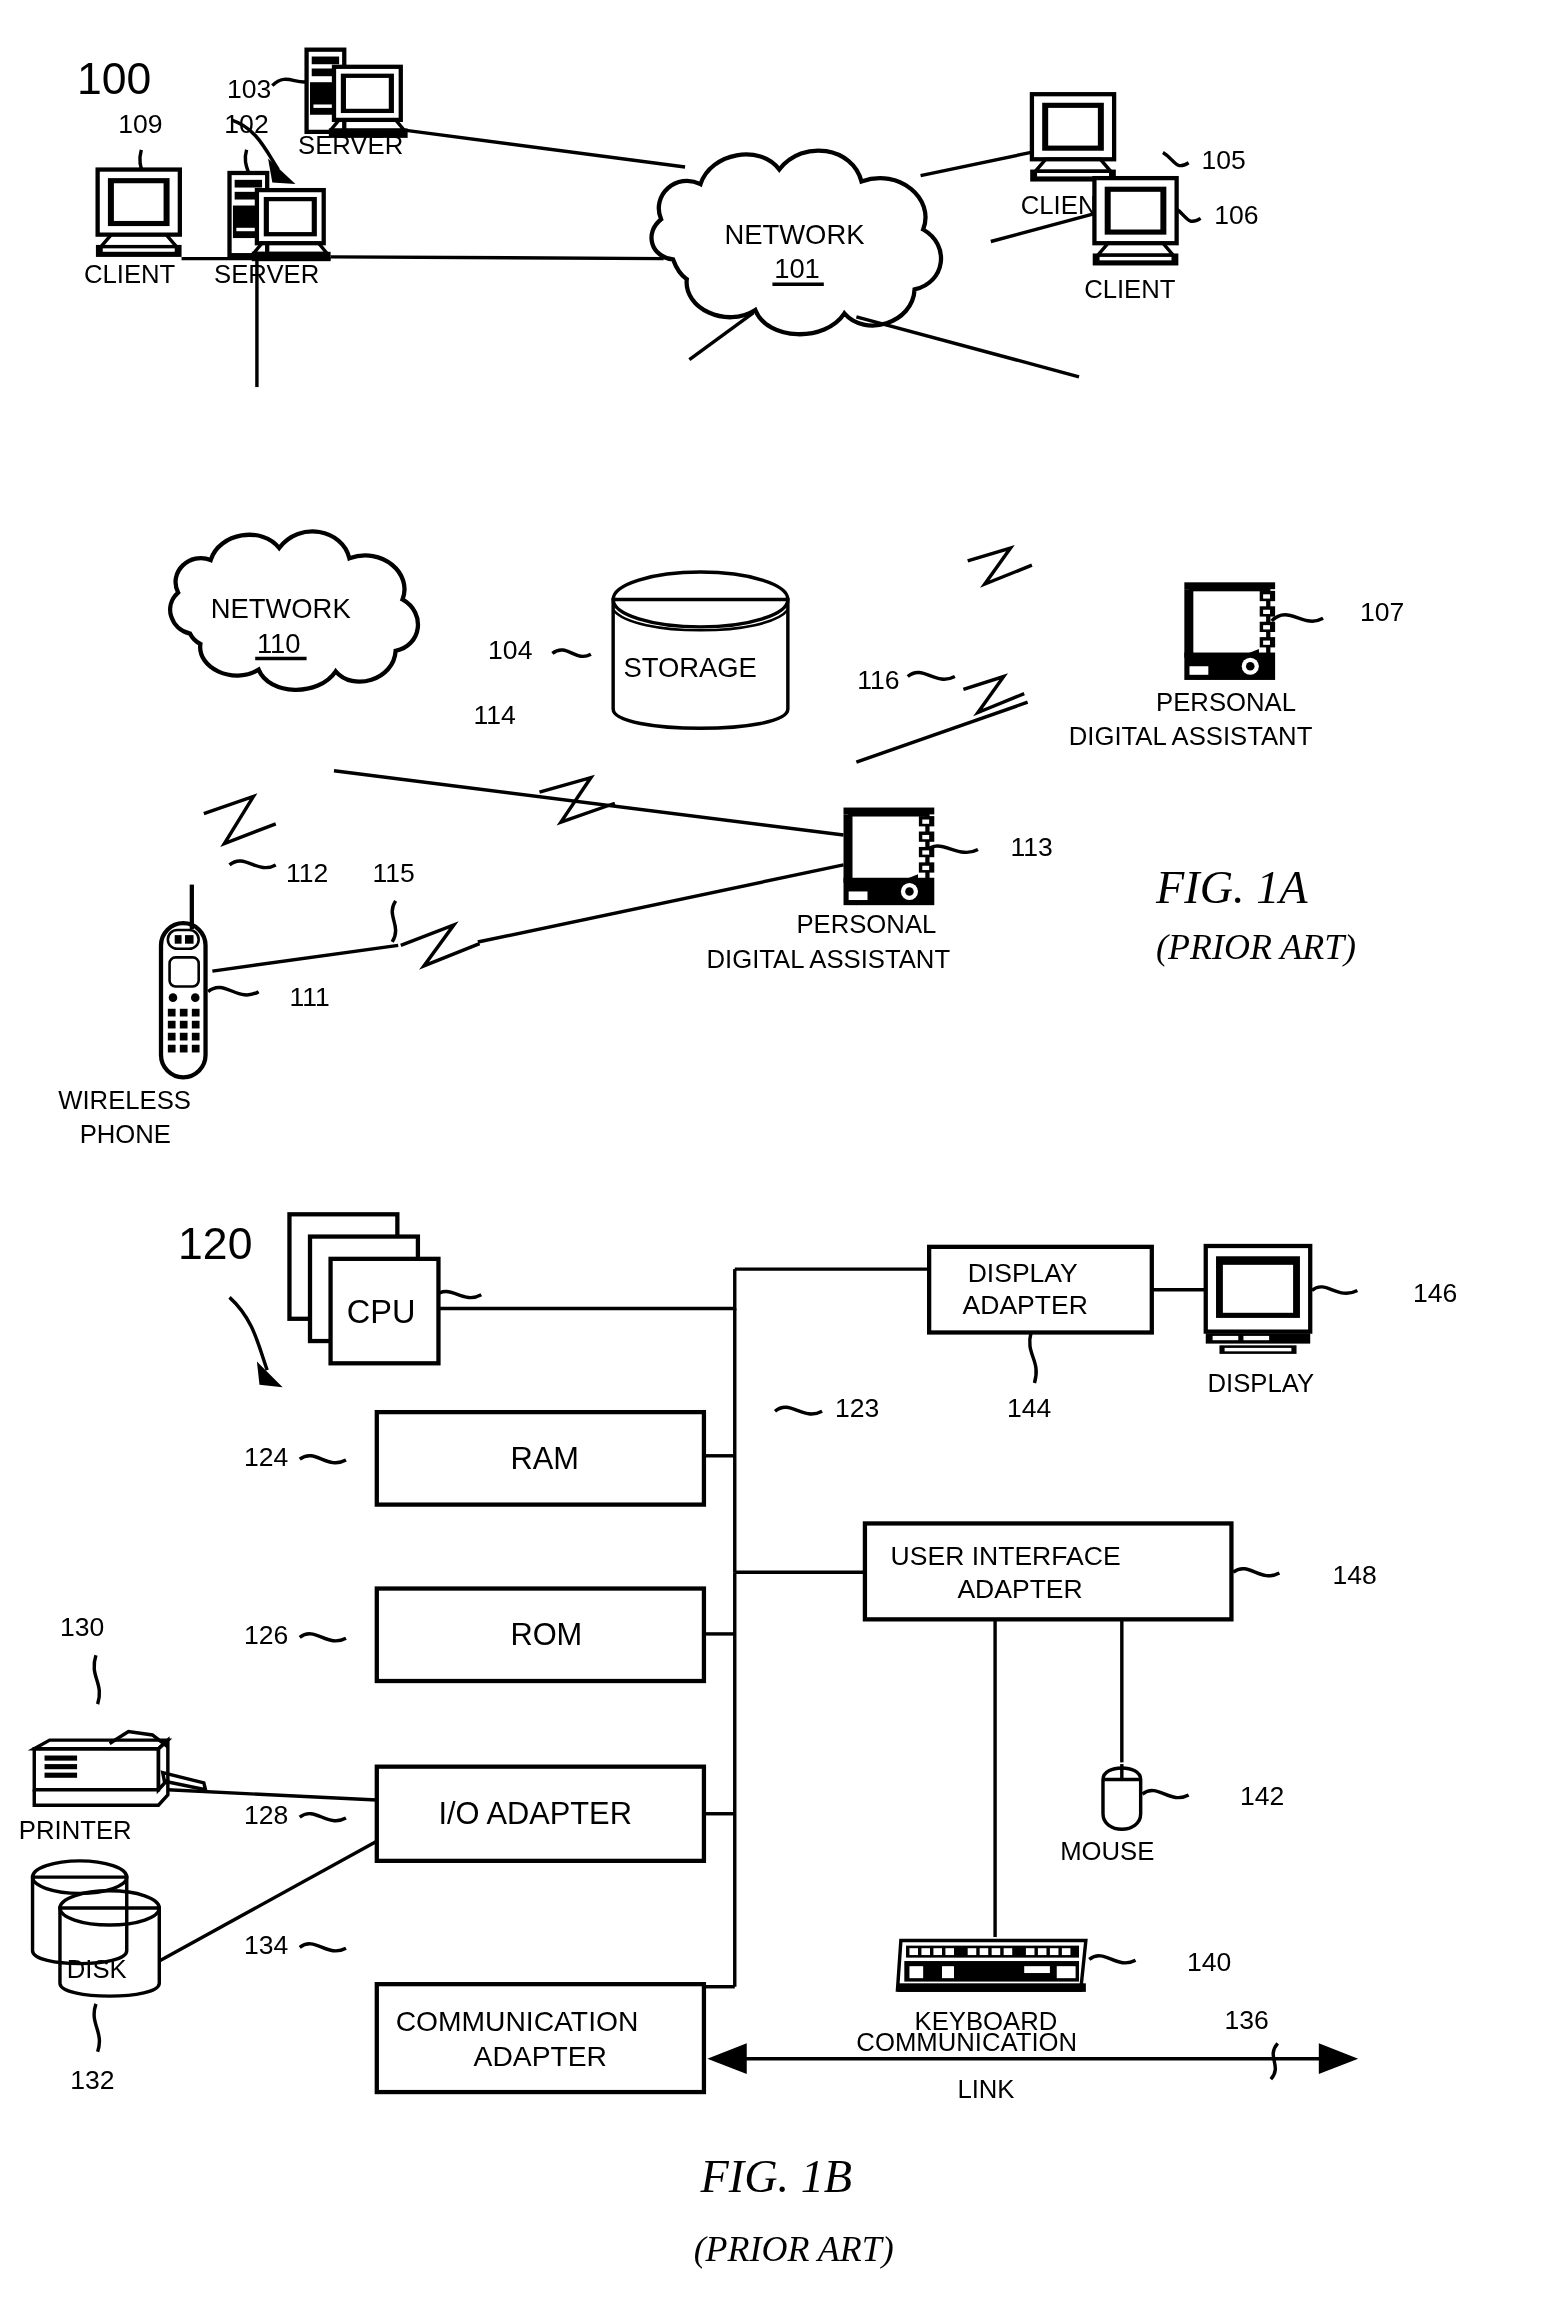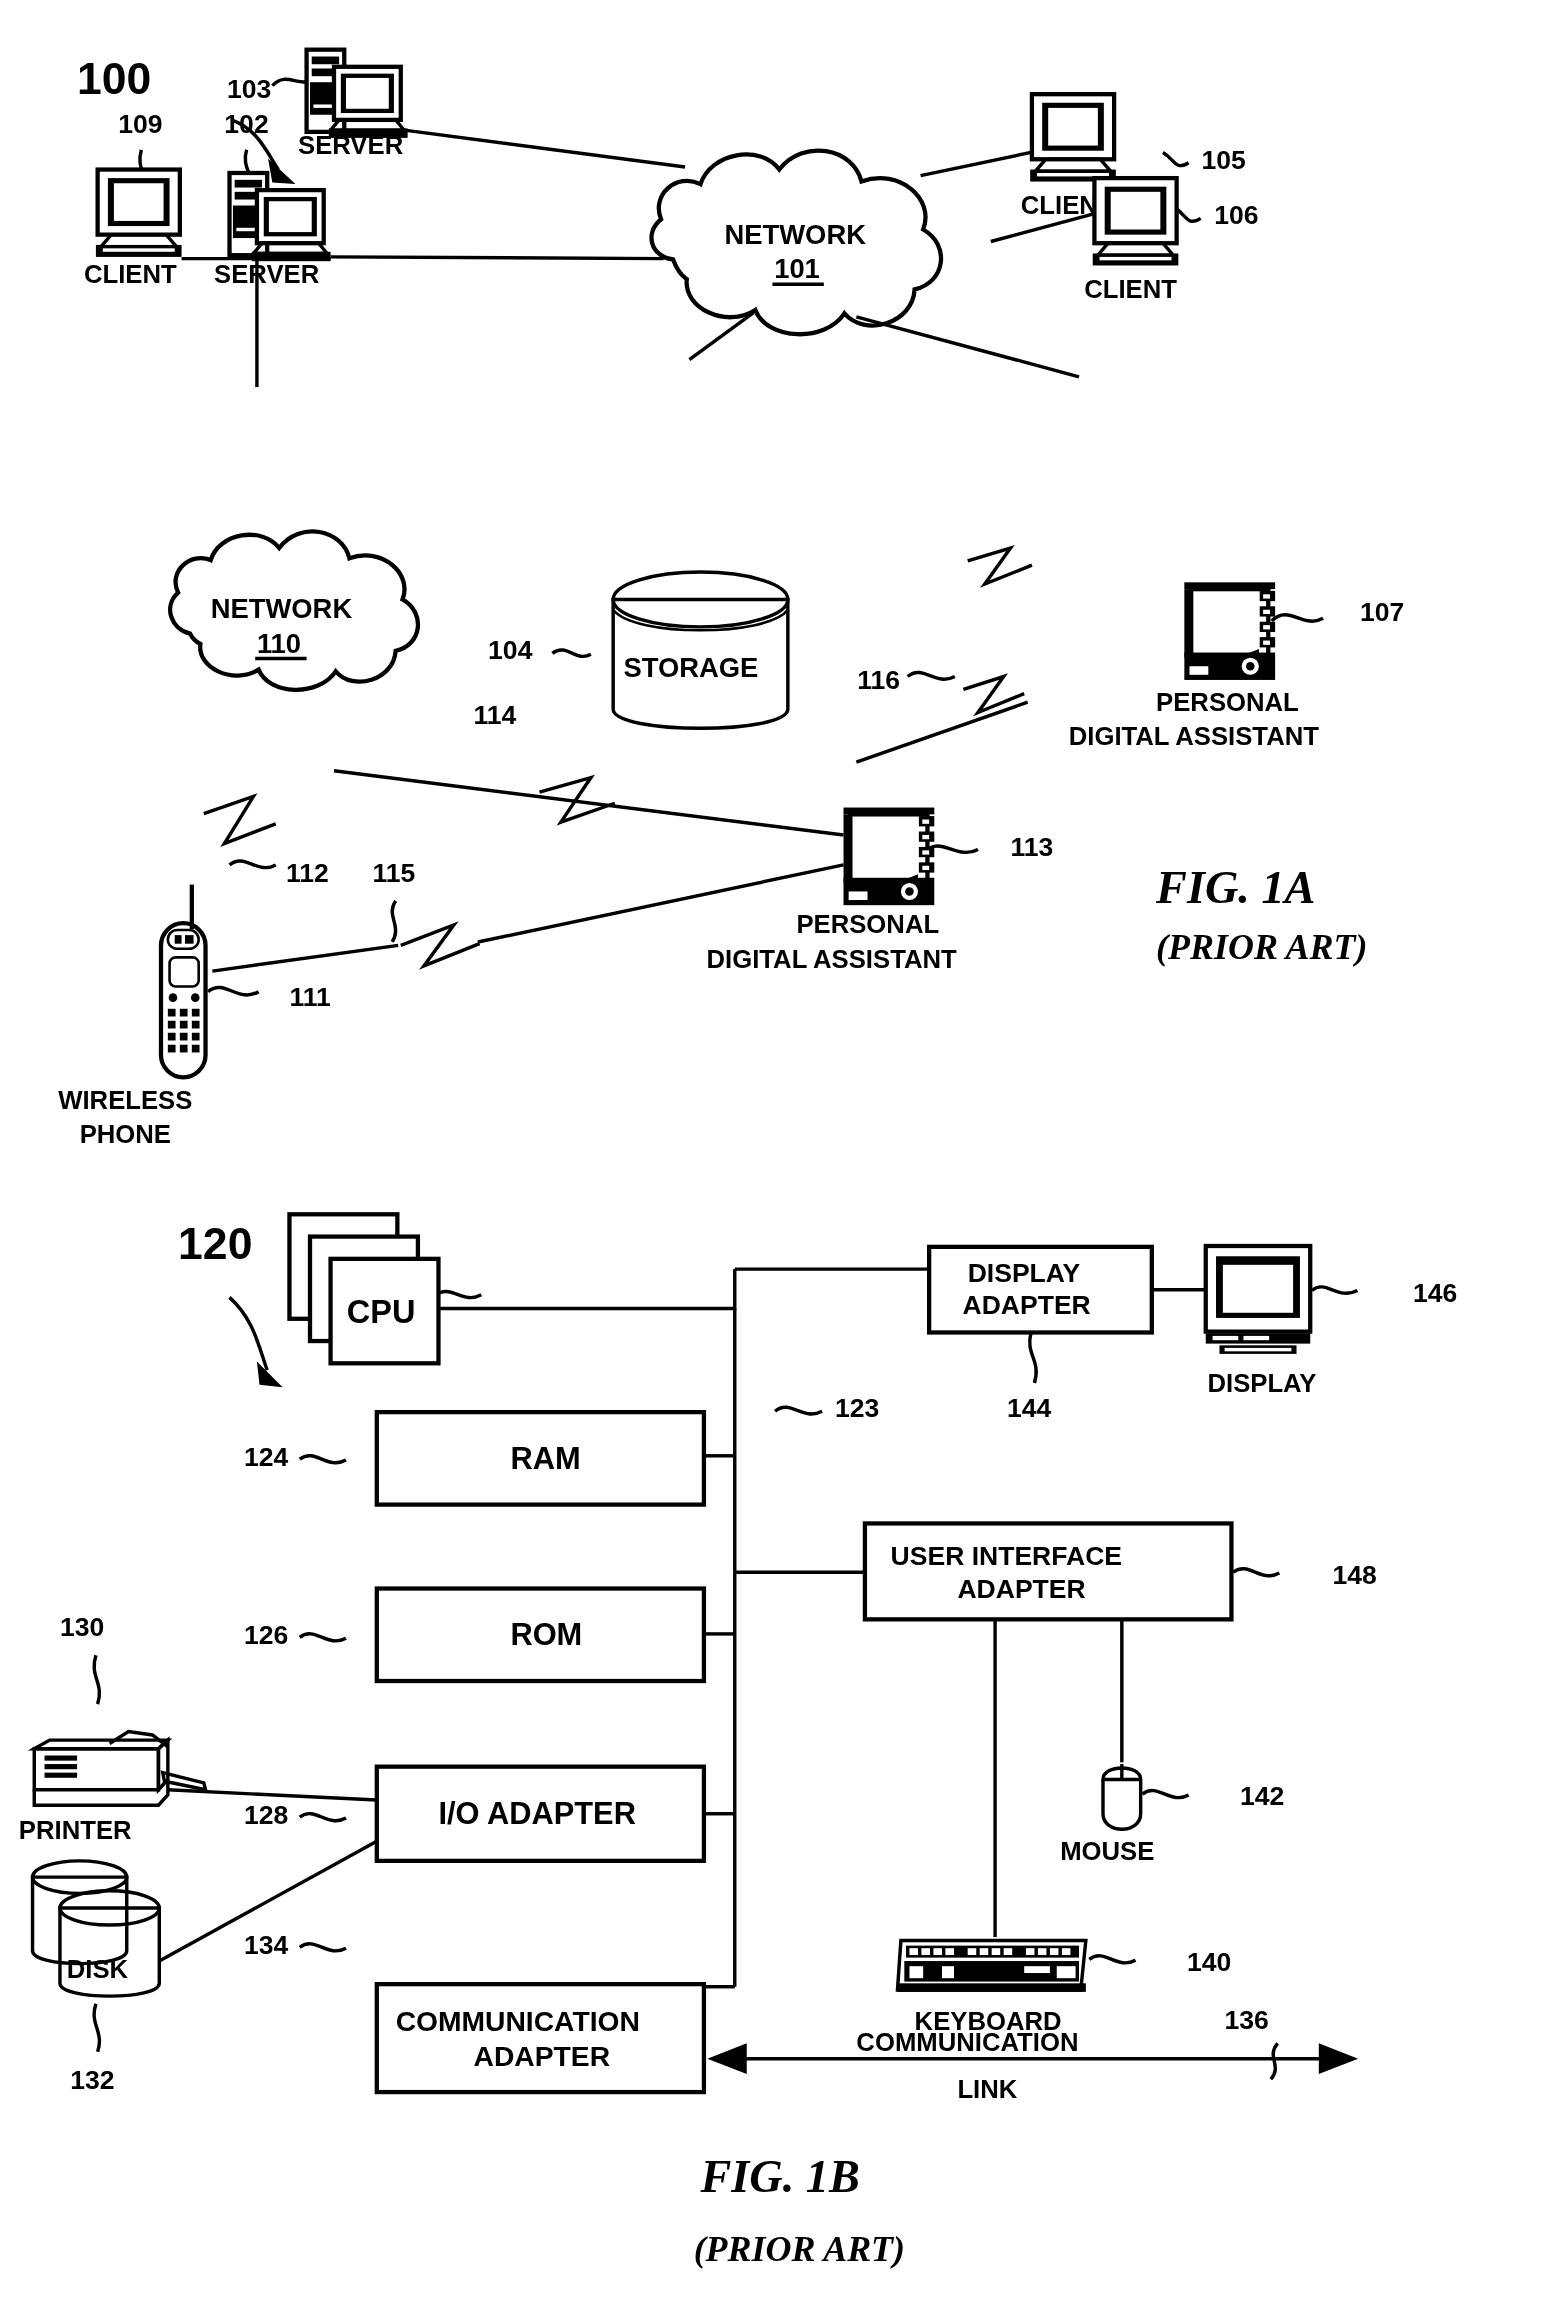--- a/index.html
+++ b/index.html
@@ -13,21 +13,20 @@
     position: relative;
     font-family: "Liberation Sans", sans-serif;
     color: #000000;
     overflow: hidden;
   }
   #page {
     position: absolute;
     left: 0; top: 0;
     width: 1562px;
     height: 2319px;
-    font-weight: bold;
   }
   svg.figure {
     position: absolute;
     left: 0;
     top: 0;
     width: 1562px;
     height: 2319px;
   }
   .num {
     font-family: "Liberation Sans", sans-serif;

